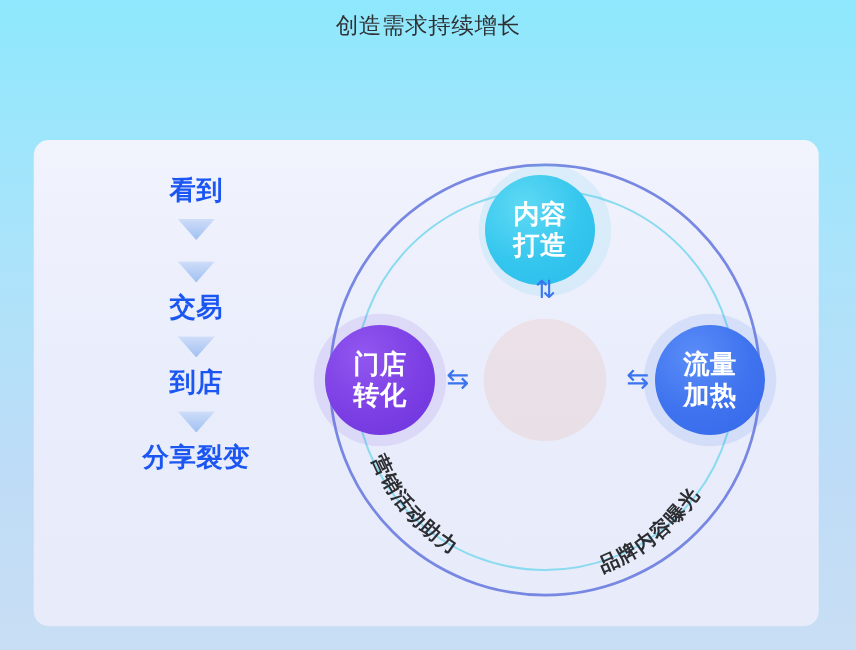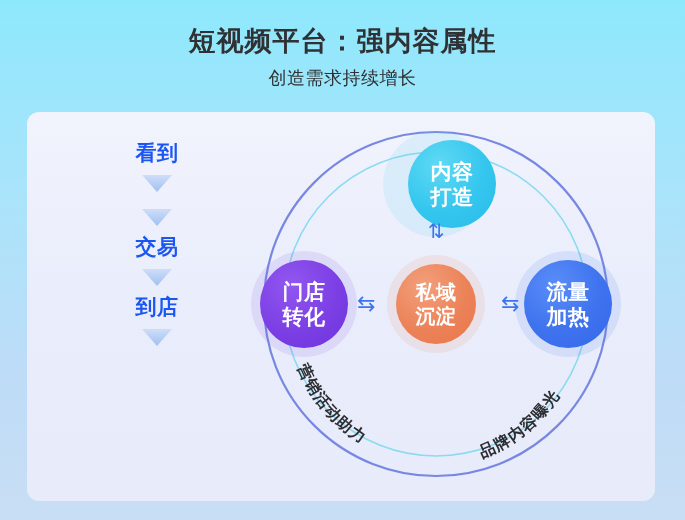--- a/index.html
+++ b/index.html
@@ -108,21 +108,21 @@
     text-align: center;
   }
   .node span { display: block; }
 
   .node-halo {
     position: absolute;
     border-radius: 50%;
   }
 
   #node-content {
-    left: 156px; top: 20px;
+    left: 136px; top: 20px;
     width: 88px; height: 88px;
     background: radial-gradient(circle at 35% 28%, #5FD9F4 0%, #34C6EE 55%, #29BCEA 100%);
   }
   #halo-content {
     left: 131px; top: 11px;
     width: 106px; height: 106px;
     background: rgba(90, 205, 240, 0.14);
   }
 
   #node-store {
@@ -185,34 +185,34 @@
     font-size: 16px;
     font-weight: bold;
     fill: #2B2D31;
     letter-spacing: 1px;
   }
 </style>
 </head>
 <body>
 
 <div id="header">
-  <div id="title">短视频平台：强内容属性</div>
   <div id="subtitle">创造需求持续增长</div>
 </div>
 
 <div id="panel">
 
   <div id="funnel">
     <div class="funnel-label">看到</div>
     <div class="funnel-arrow"></div>
     <div class="funnel-arrow"></div>
     <div class="funnel-label">交易</div>
     <div class="funnel-arrow"></div>
     <div class="funnel-label">到店</div>
     <div class="funnel-arrow"></div>
+    <div class="funnel-label">分享裂变</div>
   </div>
 
   <div id="diagram">
 
     <svg id="rings" viewBox="0 0 400 375">
       <circle cx="184" cy="184" r="172" fill="none" stroke="#6E7FE0" stroke-width="2.2" opacity="0.92"></circle>
       <circle cx="184" cy="184" r="152" fill="none" stroke="#7FD8EE" stroke-width="1.6" opacity="0.9"></circle>
     </svg>
 
     <svg id="arc-text" viewBox="0 0 400 375">
@@ -241,23 +241,19 @@
     <div class="node" id="node-store">
       <span>门店</span>
       <span>转化</span>
     </div>
 
     <div class="node" id="node-traffic">
       <span>流量</span>
       <span>加热</span>
     </div>
 
-    <div class="node" id="node-private">
-      <span>私域</span>
-      <span>沉淀</span>
-    </div>
 
     <div class="xarrow" id="arrow-left">⇆</div>
     <div class="xarrow" id="arrow-right">⇆</div>
     <div class="xarrow" id="arrow-top">⇅</div>
 
   </div>
 </div>
 
 </body></html>

